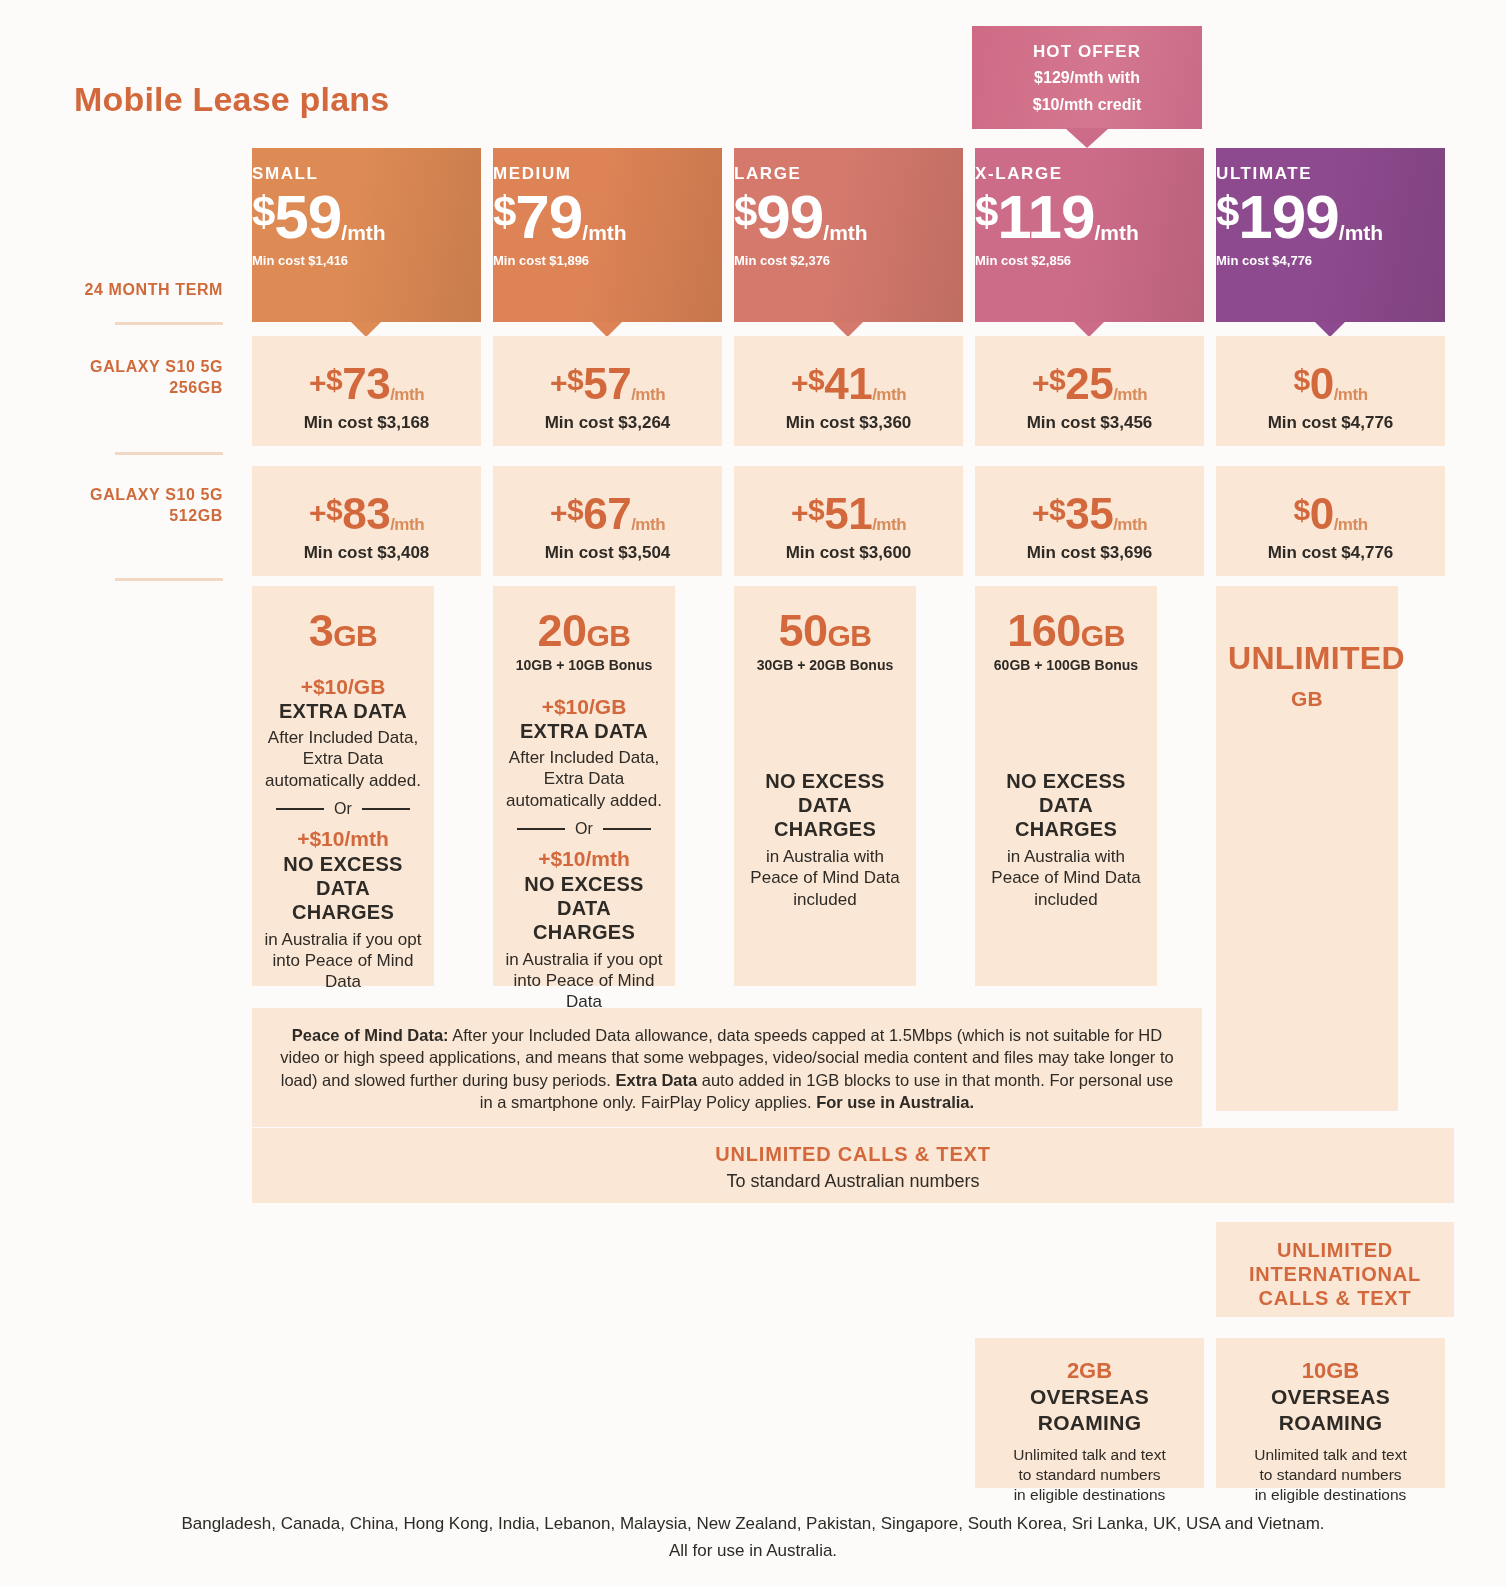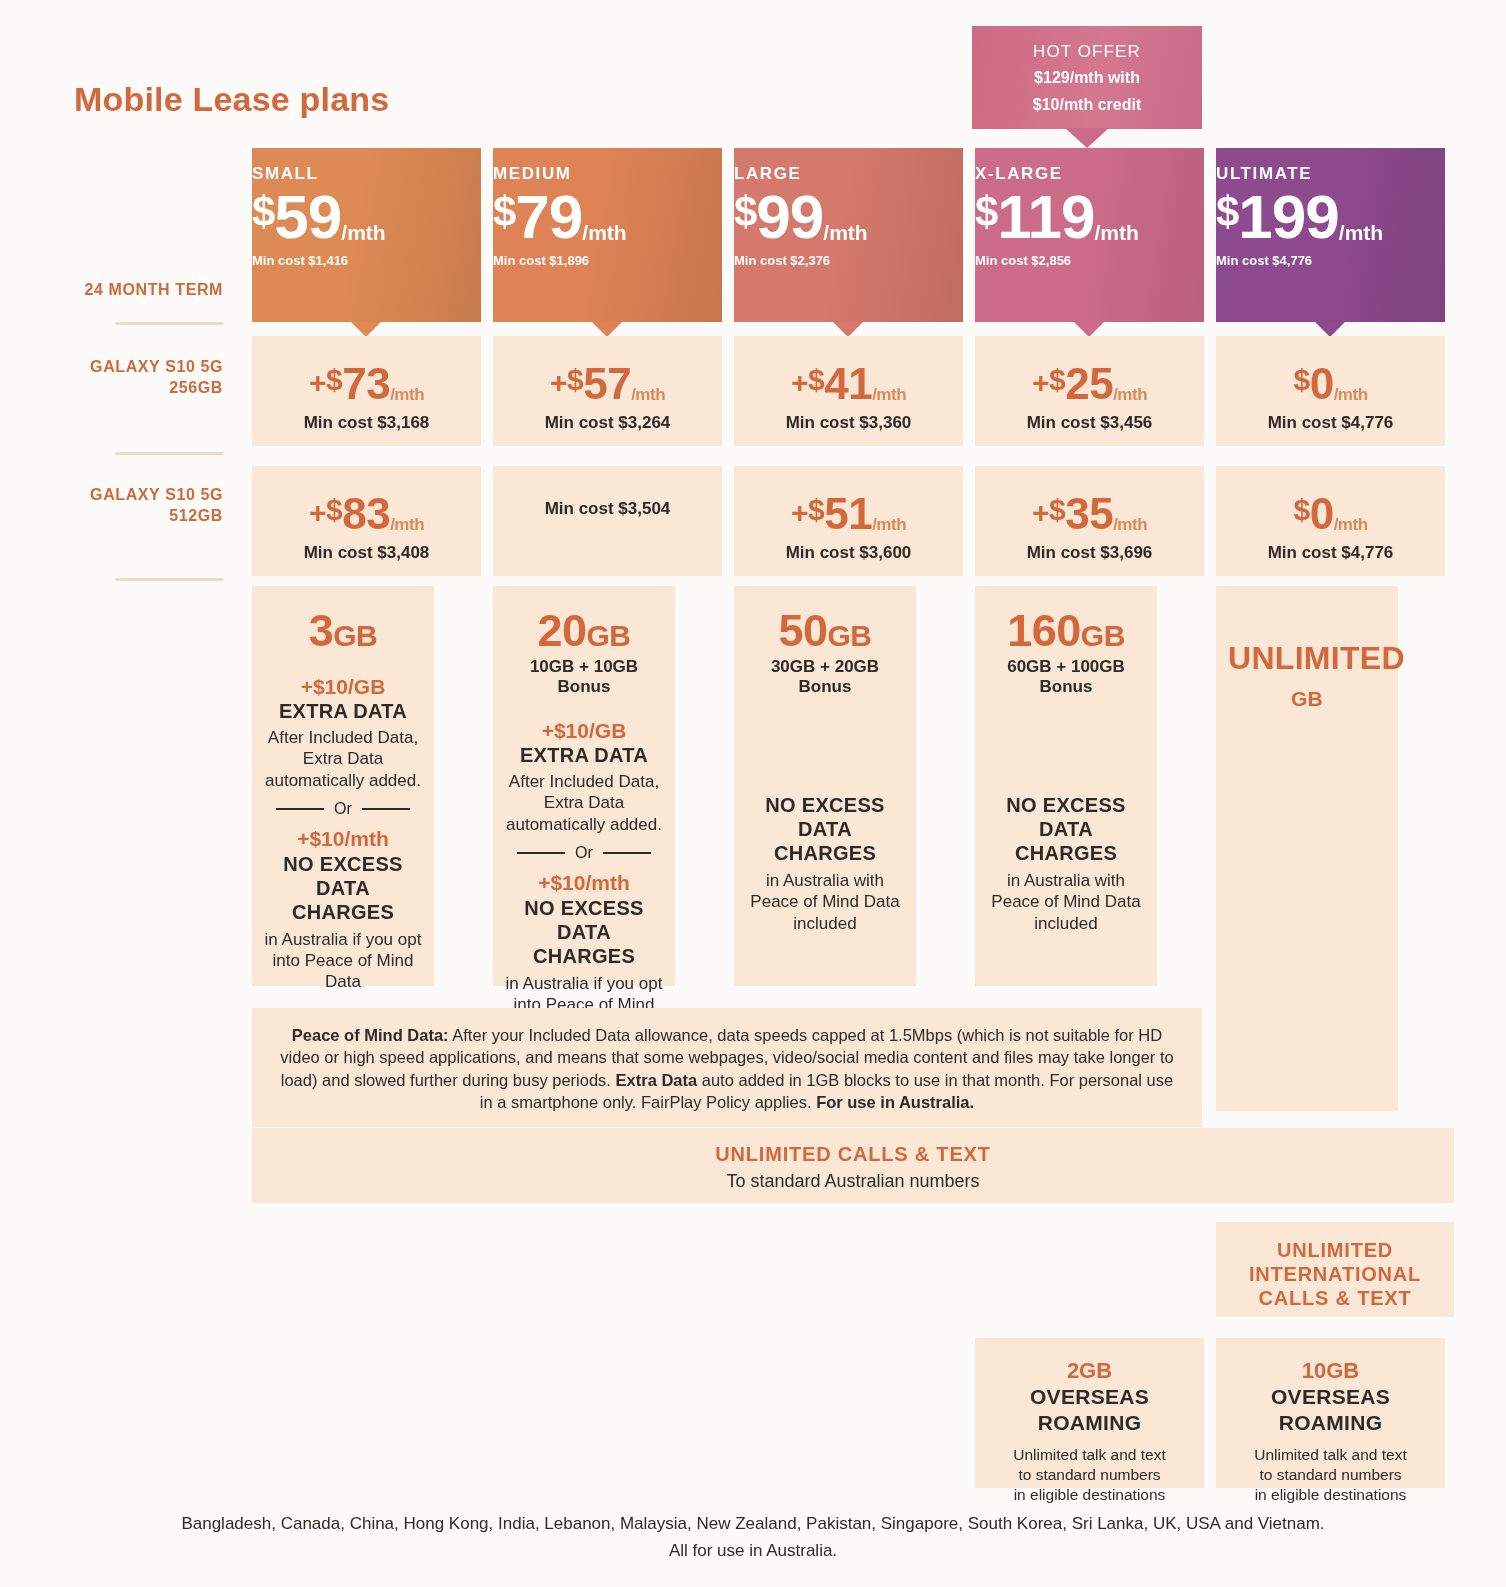--- a/index.html
+++ b/index.html
@@ -21,21 +21,21 @@
     color:#d2683c;
   }
 
   
   .hotoffer{
     left:972px;top:26px;width:230px;height:103px;
     background:linear-gradient(100deg,#cf6a85 0%,#d4778f 55%,#c96b88 100%);
     color:#ffffff;text-align:center;
     padding-top:16px;
   }
-  .hotoffer .ho-title{font-size:17px;font-weight:normal;letter-spacing:1.1px;}
+  .hotoffer .ho-title{font-size:17px;font-weight:bold;letter-spacing:1.1px;}
   .hotoffer .ho-line{font-size:16px;font-weight:bold;line-height:1.35;margin-top:5px;}
   .hotoffer-arrow{
     left:1065px;top:128px;width:0;height:0;
     border-left:22px solid transparent;border-right:22px solid transparent;
     border-top:20px solid #cd6c89;
   }
 
   
   .rowlabel{
     width:175px;text-align:right;
@@ -70,21 +70,21 @@
   }
   .devcell .dprice .plus{font-size:30px;vertical-align:6px;}
   .devcell .dprice .cur{font-size:30px;vertical-align:9px;}
   .devcell .dprice .per{font-size:17px;font-weight:bold;vertical-align:-1px;color:#d98b5c;}
   .devcell .dmin{font-size:17px;font-weight:bold;color:#2e2a26;margin-top:7px;}
 
   
   .datacell{width:182px;text-align:center;padding:22px 12px 0 12px;}
   .dc-gb{color:#d2683c;font-size:45px;font-weight:bold;line-height:1;letter-spacing:-.5px;}
   .dc-gb .sm{font-size:30px;}
-  .dc-sub{font-size:17px;font-weight:bold;color:#2e2a26;margin-top:4px;}
+  .dc-sub{font-size:14px;font-weight:bold;color:#2e2a26;margin-top:4px;}
   .dc-extra-price{color:#d2683c;font-size:21px;font-weight:bold;margin-top:22px;}
   .dc-extra-title{font-size:20px;font-weight:bold;letter-spacing:.3px;margin-top:1px;}
   .dc-extra-body{font-size:17px;line-height:1.25;margin-top:4px;color:#2e2a26;}
   .or-wrap{display:flex;align-items:center;gap:10px;margin:9px 12px 0 12px;}
   .or-line{flex:1;height:2px;background:#2e2a26;}
   .or-txt{font-size:16px;color:#2e2a26;}
   .dc-ne-price{color:#d2683c;font-size:21px;font-weight:bold;margin-top:9px;}
   .dc-ne-title{font-size:20px;font-weight:bold;line-height:1.2;letter-spacing:.3px;margin-top:1px;}
   .dc-ne-body{font-size:17px;line-height:1.25;margin-top:5px;}
   .dc-unlimited{color:#d2683c;font-size:32px;font-weight:bold;letter-spacing:.3px;}
@@ -173,20 +173,21 @@
         <div class="pname">MEDIUM</div>
         <div class="pprice"><span class="cur">$</span><span>79</span><span class="per">/mth</span></div>
         <div class="pmin">Min cost $1,896</div>
       </div>
       <div class="abs head-arrow" style="left: 592px; top: 322px; border-top-color: rgb(221, 131, 86);"></div>
       <div class="abs cell devcell" style="left: 493px; top: 336px;">
         <div class="dprice"><span class="plus">+</span><span class="cur">$</span><span>57</span><span class="per">/mth</span></div>
         <div class="dmin">Min cost $3,264</div>
       </div>
       <div class="abs cell devcell" style="left: 493px; top: 466px;">
+        <div class="dprice"><span class="plus">+</span><span class="cur">$</span><span>67</span><span class="per">/mth</span></div>
         <div class="dmin">Min cost $3,504</div>
       </div>
       <div class="abs cell datacell" style="left: 493px; top: 586px; height: 400px;">
         <div class="dc-gb">20<span class="sm">GB</span></div>
         <div class="dc-sub">10GB + 10GB Bonus</div>
         <div class="dc-extra-price">+$10/GB</div>
         <div class="dc-extra-title">EXTRA DATA</div>
         <div class="dc-extra-body">After Included Data, Extra Data automatically added.</div>
         <div class="or-wrap">
           <div class="or-line"></div>

